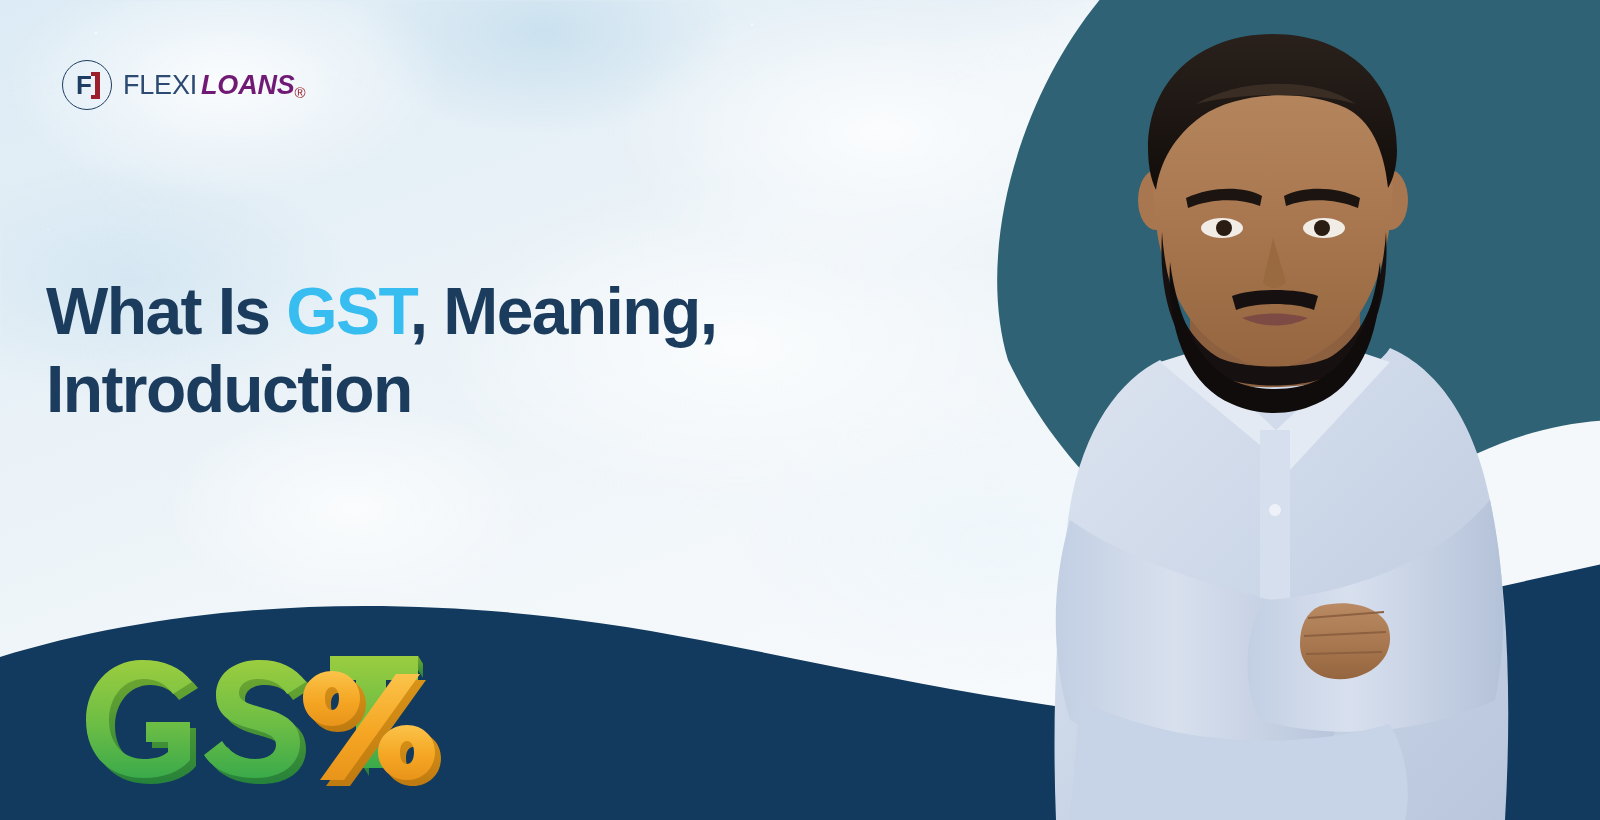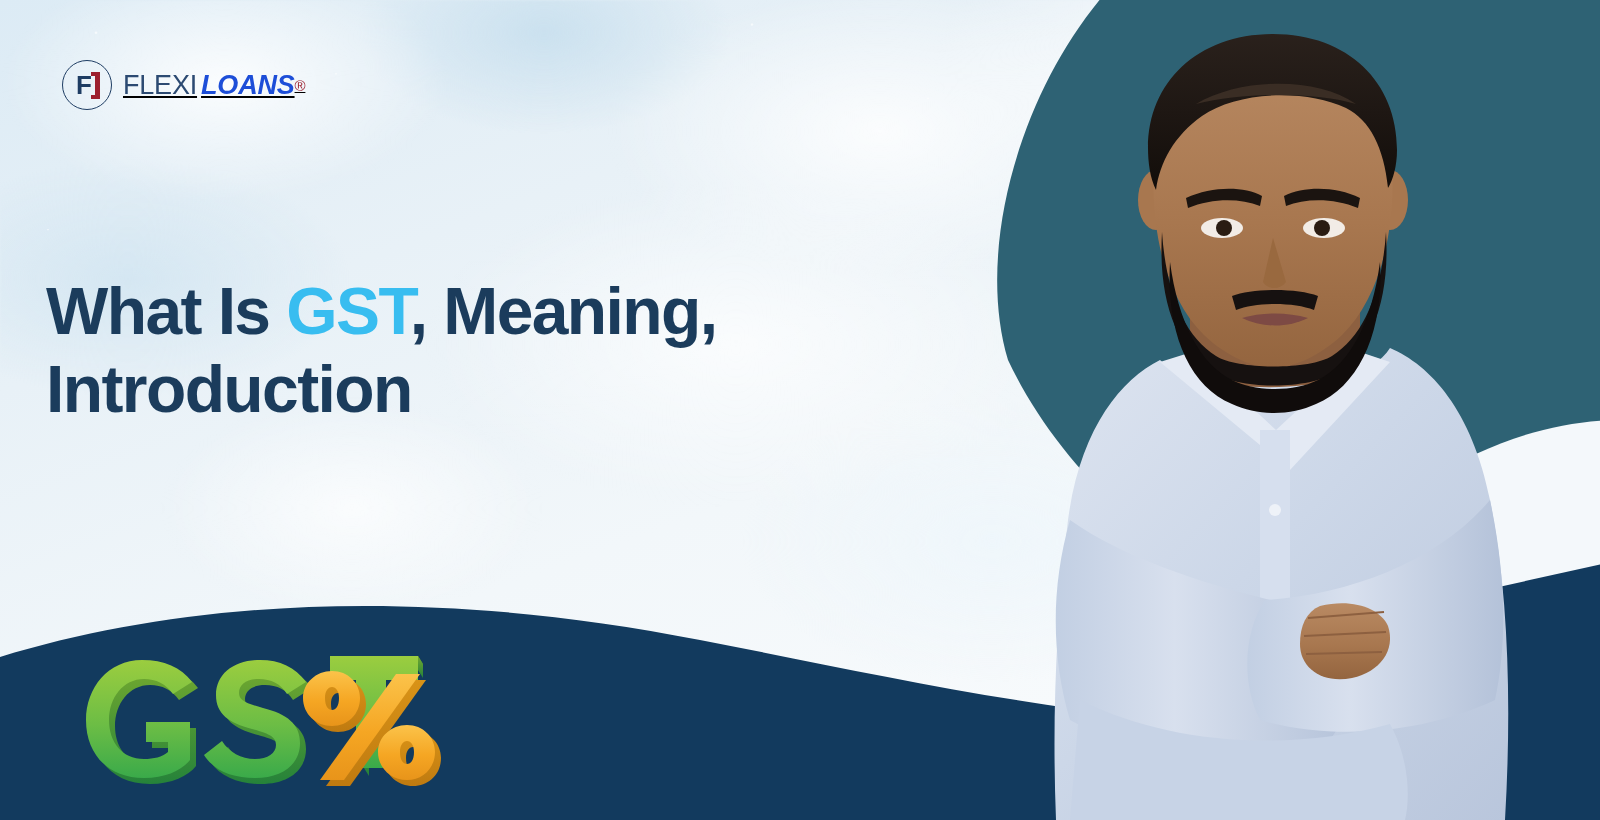--- a/index.html
+++ b/index.html
@@ -82,27 +82,26 @@
     color:#1e3d63; letter-spacing:-1px;
   }
   .logo-mark .m-j {
     position:absolute; left:28px; top:11px;
     width:9px; height:27px;
     border-right:5px solid #9c1f2e;
     border-bottom:4px solid #9c1f2e;
     border-top:4px solid #9c1f2e;
   }
   .logo-word {
-    display:flex; align-items:center;
+    display:flex; align-items:flex-end;
     font-size:27px; line-height:30px;
     letter-spacing:-0.2px;
-    text-decoration:underline;
   }
   .logo-flexi { color:#2c4a72; font-weight:400; }
-  .logo-loans { color:#1d4ed8; font-weight:bold; font-style:italic; margin-left:4px; }
+  .logo-loans { color:#701a75; font-weight:bold; font-style:italic; margin-left:4px; }
   .logo-reg { color:#9c1f2e; font-size:15px; line-height:15px; margin-top:1px; }
 
   
   .headline {
     position:absolute;
     left:46px; top:272px;
     width:910px;
     font-size:66px;
     line-height:78px;
     font-weight:bold;

